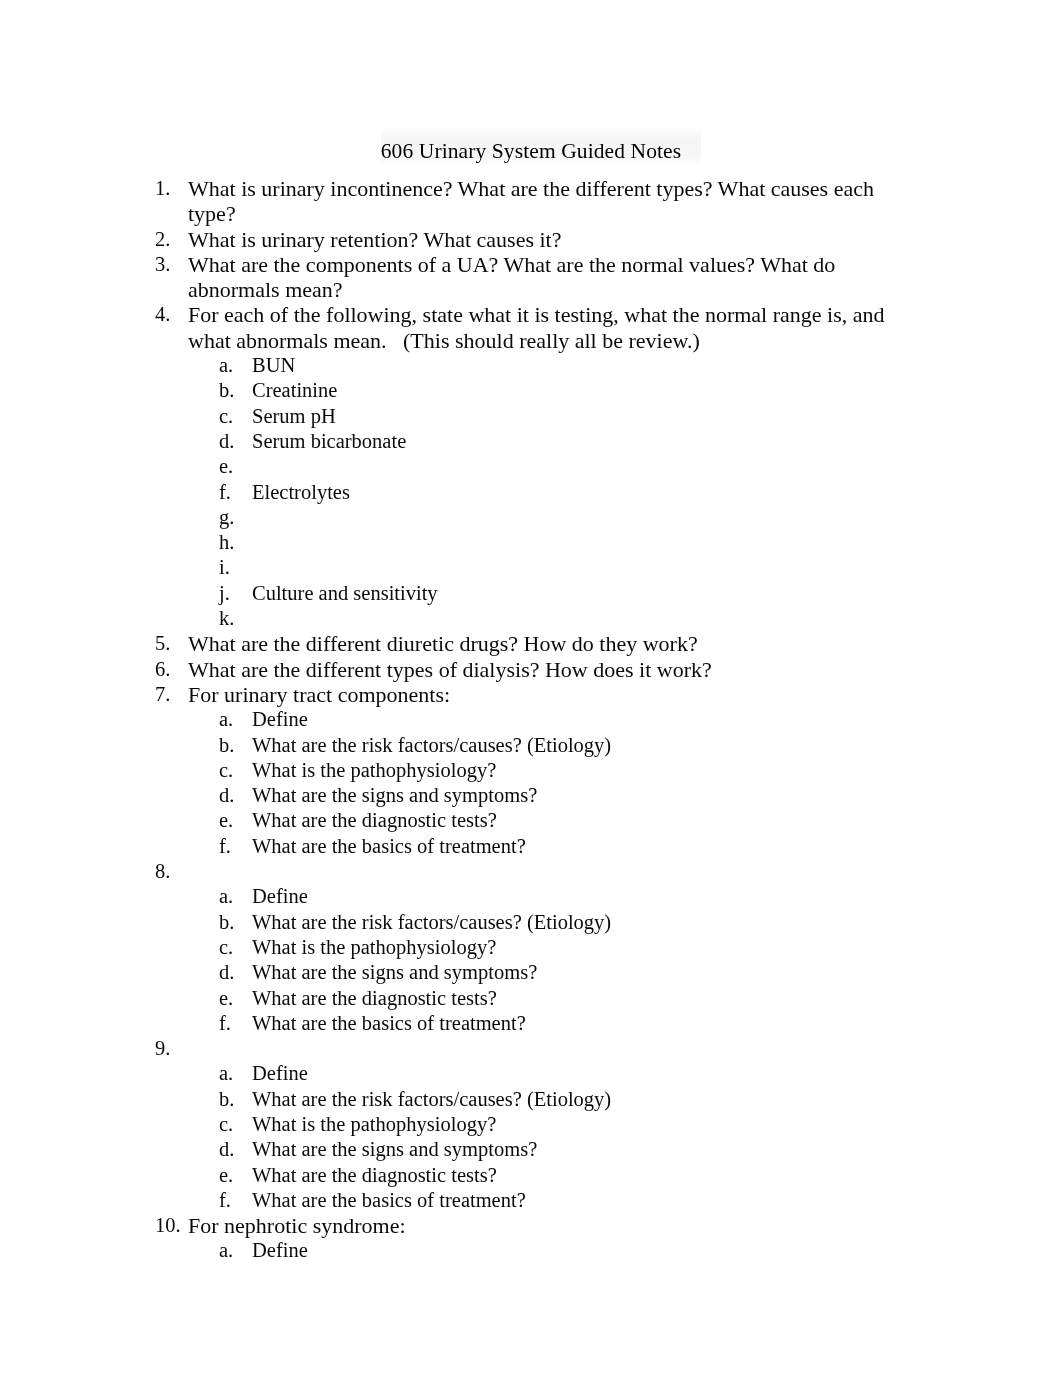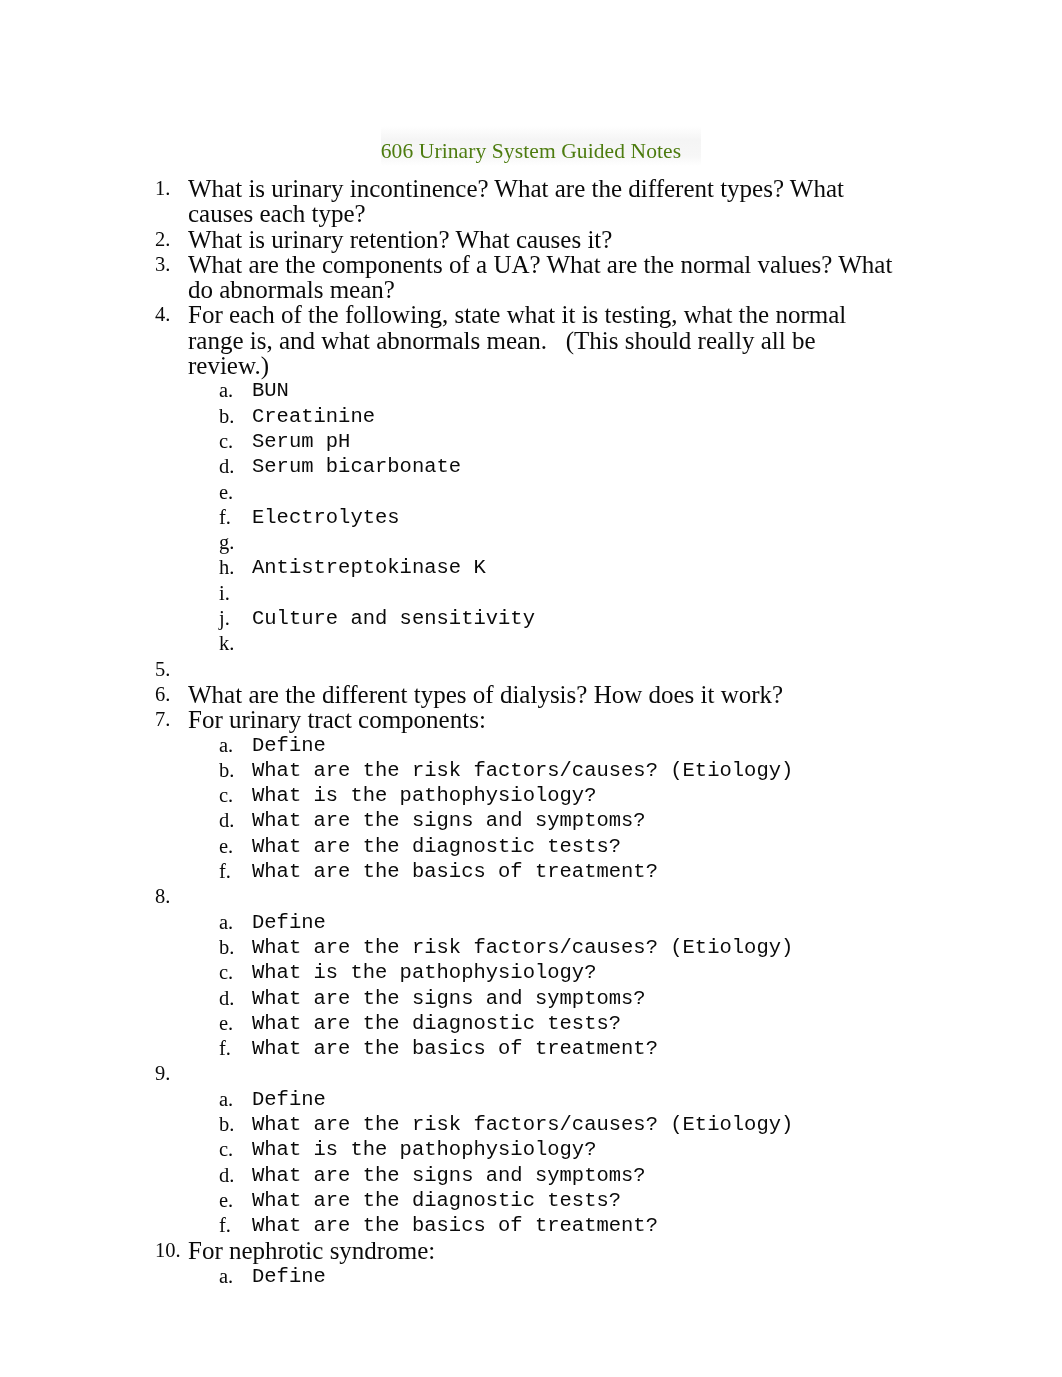--- a/index.html
+++ b/index.html
@@ -45,21 +45,21 @@
     border-radius: 3px;
     pointer-events: none;
   }
   .doc-title {
     position: relative;
     display: inline-block;
     font-size: 21.5px;
     line-height: 26px;
     letter-spacing: 0.1px;
     font-weight: 400;
-    color: #4d7c0f;
+    color: #000000;
   }
 
   
   .body {
     position: absolute;
     top: 176px;
     left: 0;
     width: 1062px;
   }
 
@@ -81,21 +81,21 @@
     left: 155px;
     top: 0;
     width: 30px;
     text-align: left;
     font-size: 20.5px;
     line-height: 25.3px;
   }
   li.item > .text {
     display: block;
     max-width: 710px;
-    font-size: 25px;
+    font-size: 22px;
     line-height: 25.3px;
     white-space: pre-wrap;
   }
 
   ol.inner {
     list-style: none;
     margin: 0;
     padding: 0;
   }
   li.subitem {
@@ -112,21 +112,20 @@
     width: 30px;
     text-align: left;
     font-size: 20.5px;
     line-height: 25.3px;
   }
   li.subitem > .text {
     display: block;
     font-size: 20.5px;
     line-height: 25.3px;
     white-space: pre-wrap;
-    font-family: Liberation Mono, monospace;
   }
 </style>
 </head>
 <body>
 
 <div class="page">
 
   <div class="title-wrap">
     <div class="title-halo"></div>
     <h1 class="doc-title">606 Urinary System Guided Notes</h1>
@@ -172,35 +171,35 @@
           </li>
           <li class="subitem">
             <span class="marker">f.</span>
             <span class="text">Electrolytes</span>
           </li>
           <li class="subitem">
             <span class="marker">g.</span>
           </li>
           <li class="subitem">
             <span class="marker">h.</span>
-            <span class="text">Antistreptokinase K</span>
           </li>
           <li class="subitem">
             <span class="marker">i.</span>
           </li>
           <li class="subitem">
             <span class="marker">j.</span>
             <span class="text">Culture and sensitivity</span>
           </li>
           <li class="subitem">
             <span class="marker">k.</span>
           </li>
         </ol>
         <li class="item">
           <span class="marker">5.</span>
+          <span class="text">What are the different diuretic drugs? How do they work?</span>
         </li>
         <li class="item">
           <span class="marker">6.</span>
           <span class="text">What are the different types of dialysis? How does it work?</span>
         </li>
         <li class="item">
           <span class="marker">7.</span>
           <span class="text">For urinary tract components:</span>
         </li>
         <ol class="inner">

